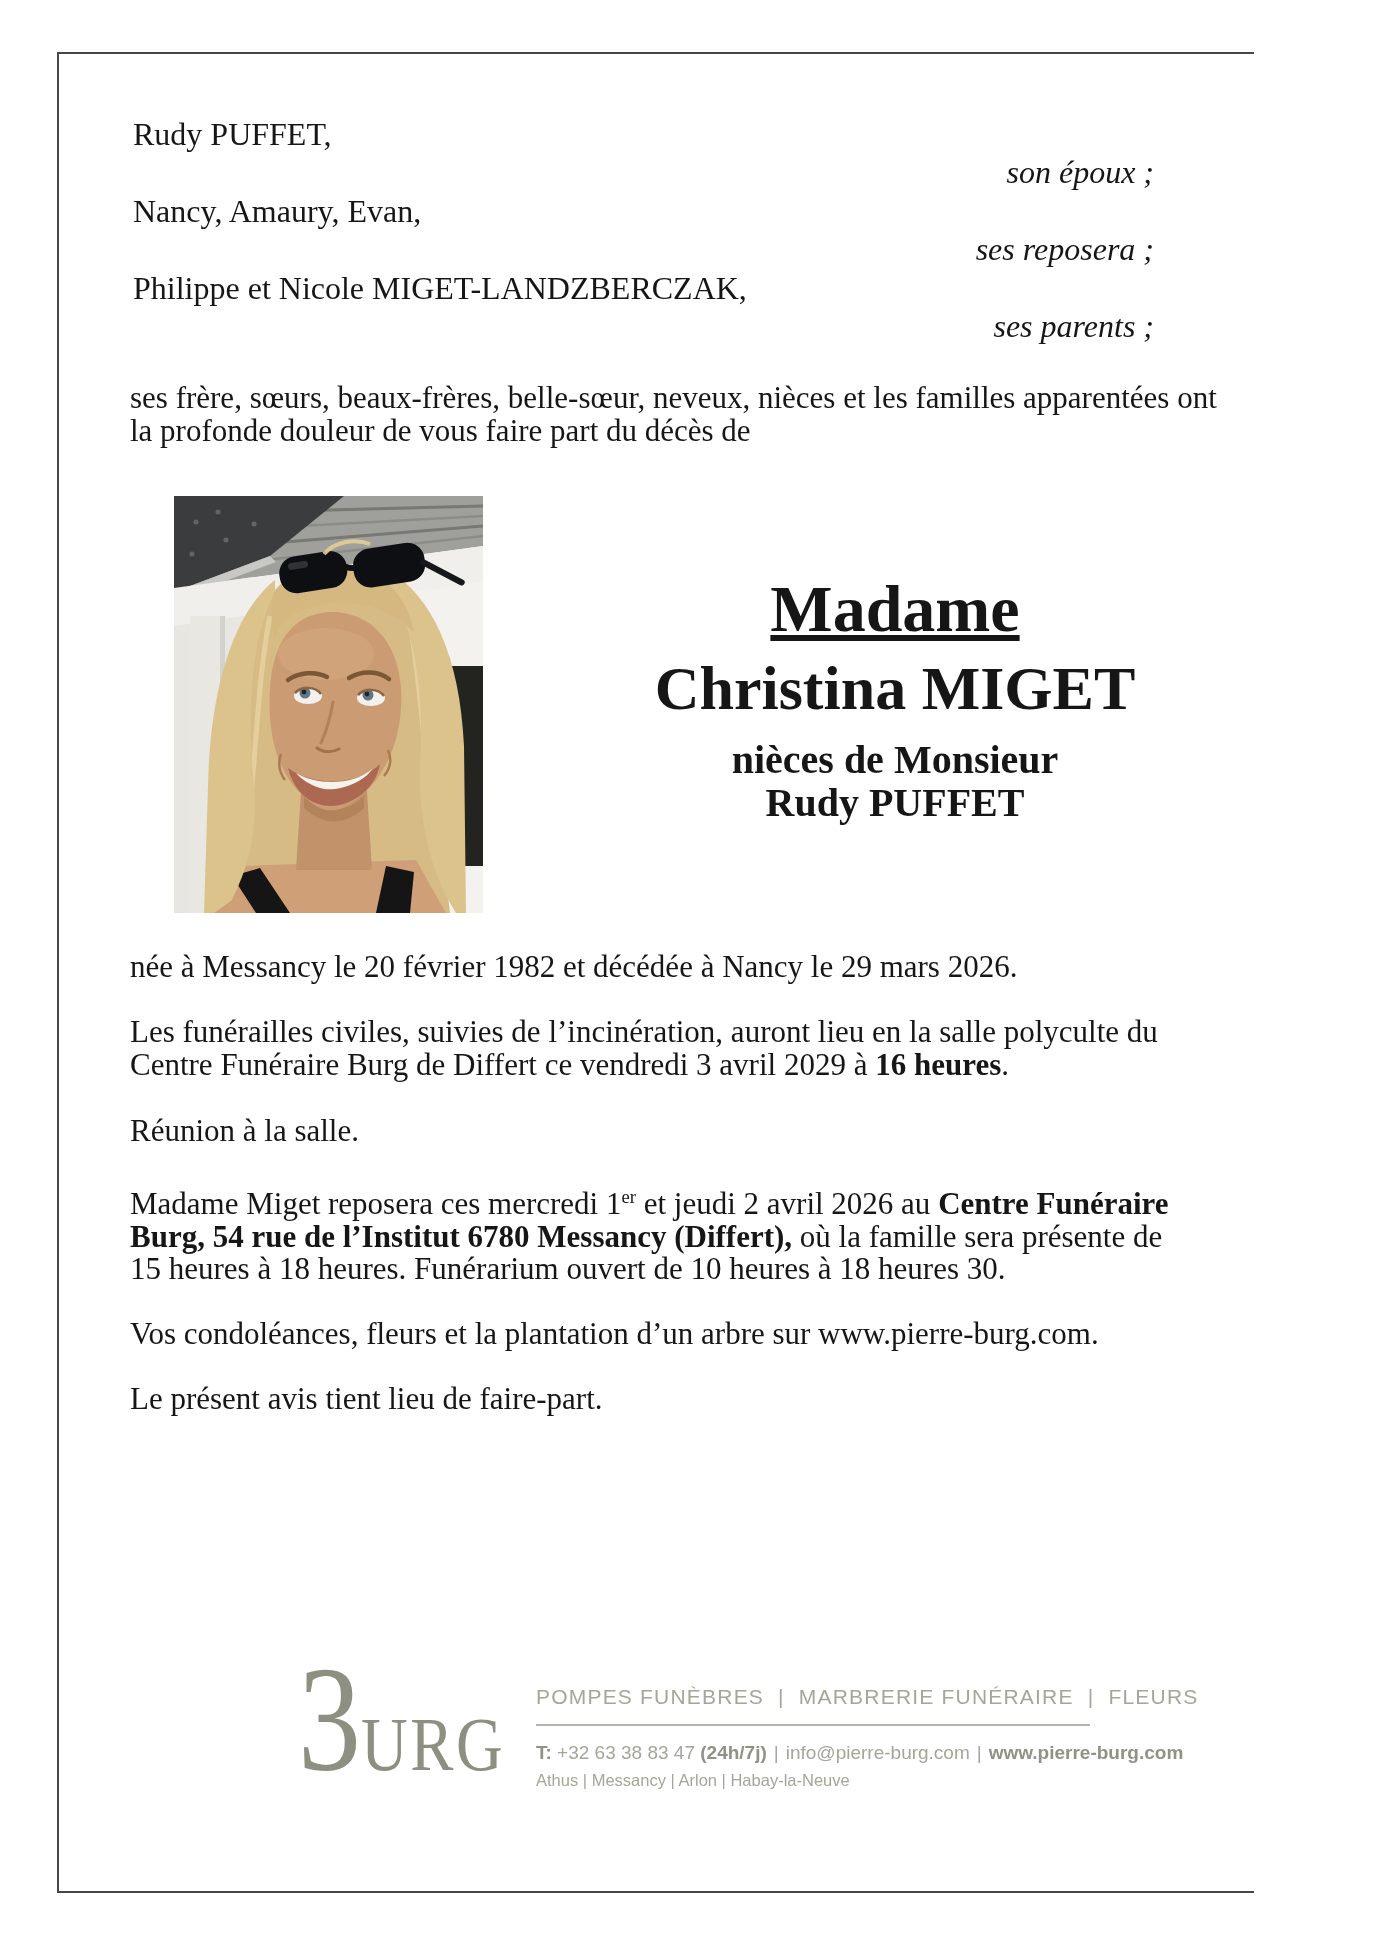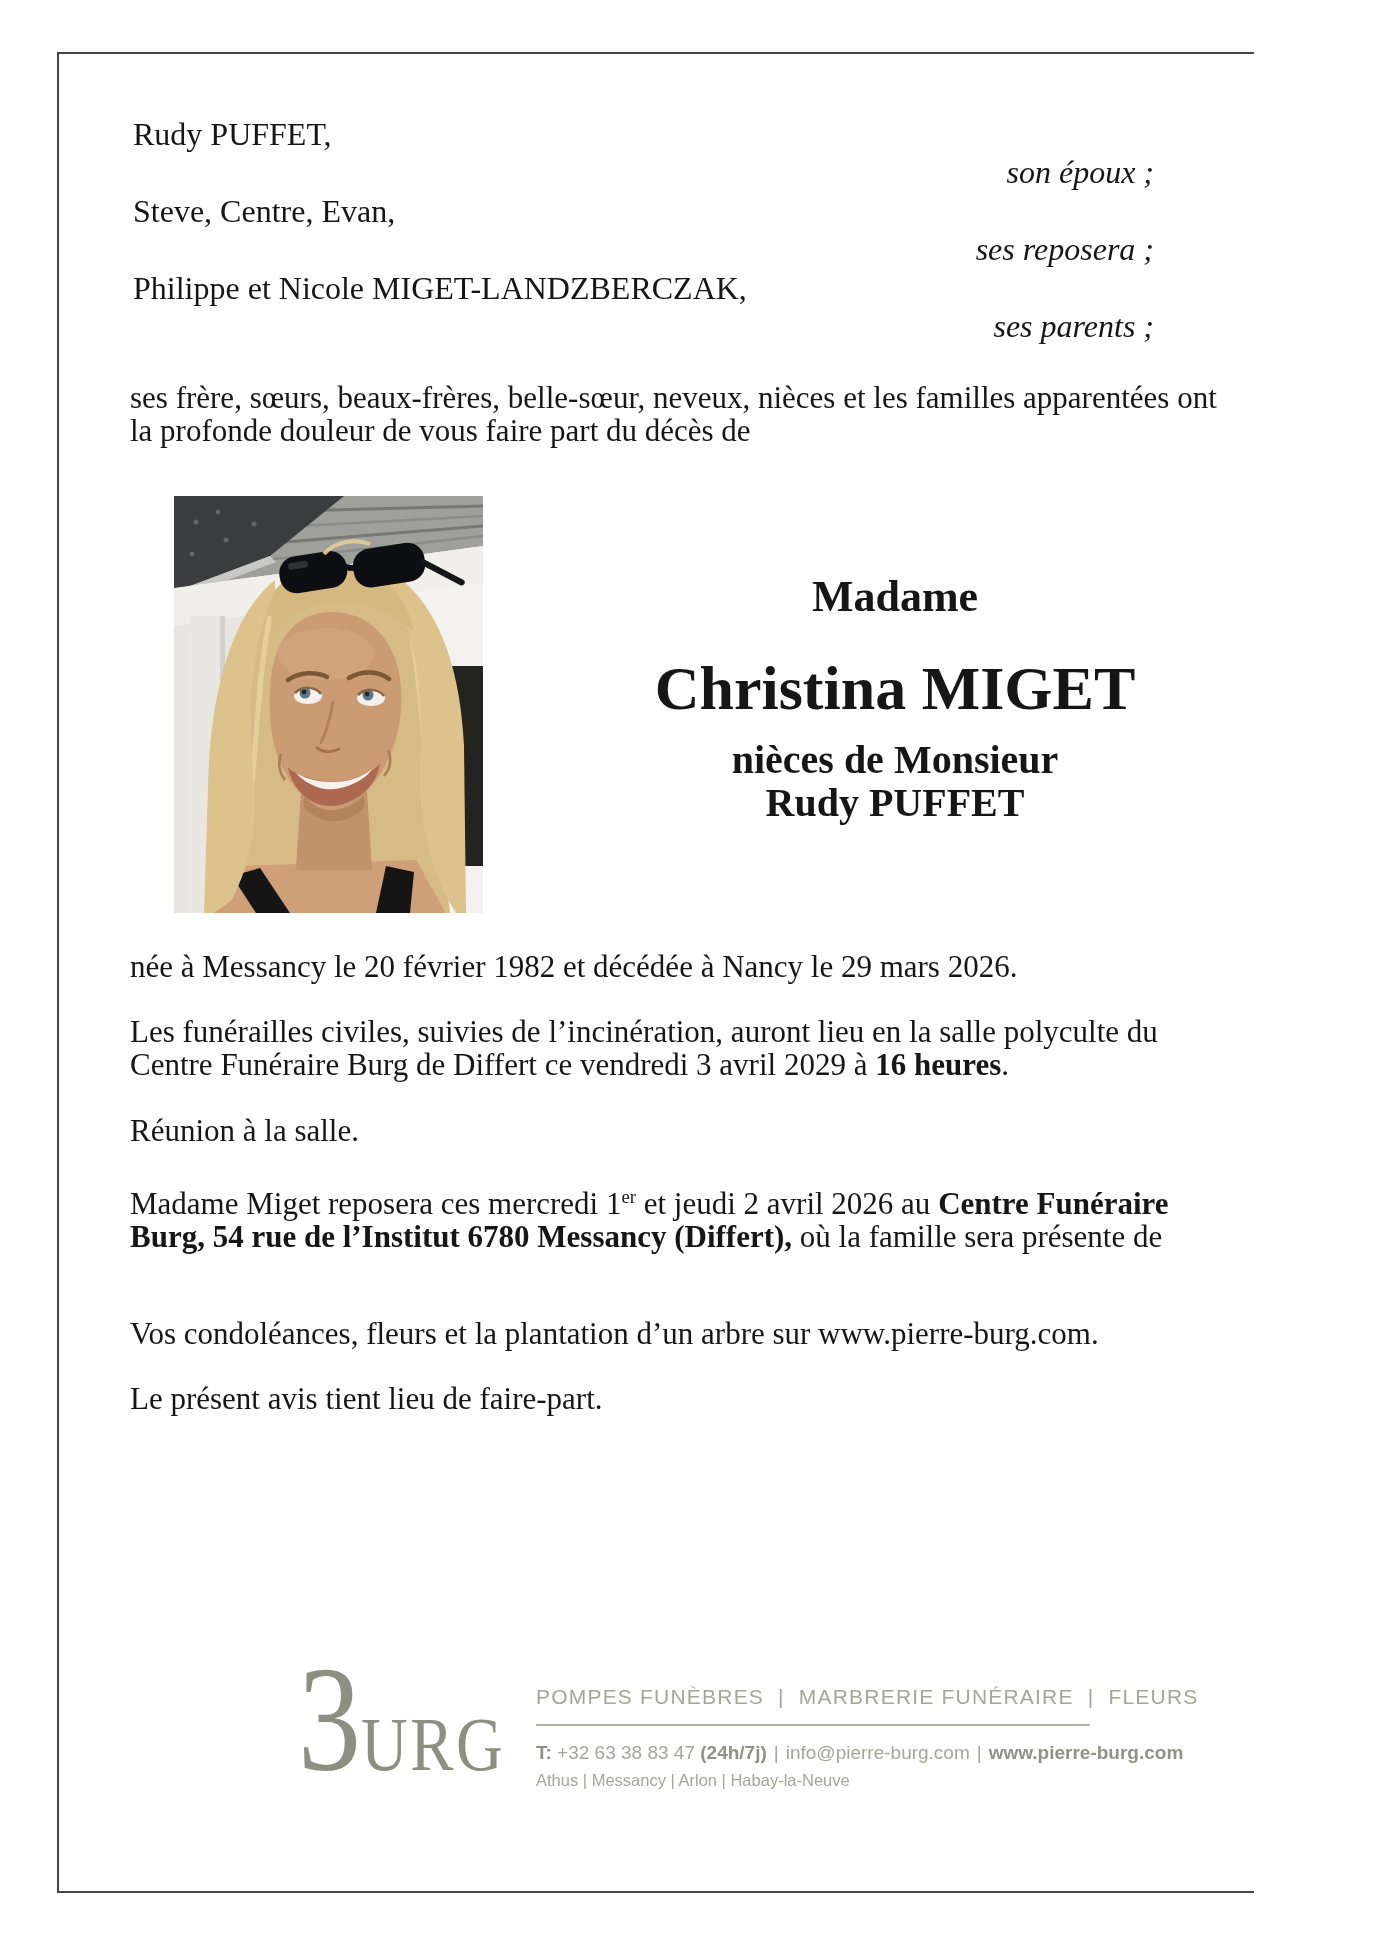--- a/index.html
+++ b/index.html
@@ -9,21 +9,21 @@
   }
   .frame{position:absolute;left:57px;top:52px;width:1261px;height:1837px;border:2px solid var(--frame,#474747);}
   .tline{position:absolute;font-size:32px;line-height:38px;white-space:nowrap;}
   .nm{left:133px;}
   .rl{right:100px;font-style:italic;}
   .intro{position:absolute;left:130px;top:382px;font-size:31px;line-height:32.5px;}
   .intro .l,.para .l{white-space:nowrap;}
   .photo{position:absolute;left:174px;top:496px;width:309px;height:417px;}
   .namewrap{position:absolute;left:505px;top:0;width:780px;height:0;text-align:center;}
   .namewrap>div{position:absolute;left:0;right:0;font-weight:bold;white-space:nowrap;}
-  .title1{top:571px;font-size:44px;}
+  .title1{top:571px;font-size:66px;text-decoration:underline;}
   .title2{top:653px;font-size:62px;}
   .sub1{top:736px;font-size:40px;}
   .sub2{top:779px;font-size:40px;}
   .para{position:absolute;left:130px;font-size:31px;line-height:32.5px;}
   .p1{top:951px;} .p2{top:1016px;} .p3{top:1115px;} .p4{top:1188px;} .p5{top:1318px;} .p6{top:1383px;}
   strong{font-weight:bold;margin-top:43px;}
   sup{font-size:0.6em;vertical-align:super;line-height:0;}
   
   .logo{position:absolute;left:298px;top:1644px;color:var(--logo,#8d9080);line-height:1;
         white-space:nowrap;transform:scaleX(0.84);transform-origin:left top;}
@@ -40,21 +40,21 @@
           font-size:16.5px;color:var(--footerLight,#a3a598);white-space:pre;}
 </style>
 </head>
 <body>
 
 <div class="page">
   <div class="frame"></div>
 
   <div class="tline nm" style="top:115px">Rudy PUFFET,</div>
   <div class="tline rl" style="top:153px">son époux ;</div>
-  <div class="tline nm" style="top:192px">Steve, Centre, Evan,</div>
+  <div class="tline nm" style="top:192px">Nancy, Amaury, Evan,</div>
   <div class="tline rl" style="top:230px">ses reposera ;</div>
   <div class="tline nm" style="top:269px">Philippe et Nicole MIGET-LANDZBERCZAK,</div>
   <div class="tline rl" style="top:307px">ses parents ;</div>
 
   <div class="intro">
     <div class="l">ses frère, sœurs, beaux-frères, belle-sœur, neveux, nièces et les familles apparentées ont</div>
     <div class="l">la profonde douleur de vous faire part du décès de</div>
   </div>
 
   <svg class="photo" viewBox="0 0 309 417" role="img" aria-label="Portrait de Christina Miget">
@@ -144,20 +144,21 @@
     <div class="l"><span>Centre Funéraire Burg de Differt ce vendredi 3 avril 2029 à </span><strong>16 heures</strong><span>.</span></div>
   </div>
 
   <div class="para p3">
     <div class="l">Réunion à la salle.</div>
   </div>
 
   <div class="para p4">
     <div class="l"><span>Madame Miget reposera ces mercredi 1</span><sup>er</sup><span> et jeudi 2 avril 2026 au </span><strong>Centre Funéraire</strong></div>
     <div class="l"><strong>Burg, 54 rue de l’Institut 6780 Messancy (Differt),</strong><span> où la famille sera présente de</span></div>
+    <div class="l">15 heures à 18 heures. Funérarium ouvert de 10 heures à 18 heures 30.</div>
   </div>
 
   <div class="para p5">
     <div class="l">Vos condoléances, fleurs et la plantation d’un arbre sur www.pierre-burg.com.</div>
   </div>
 
   <div class="para p6">
     <div class="l">Le présent avis tient lieu de faire-part.</div>
   </div>
 

